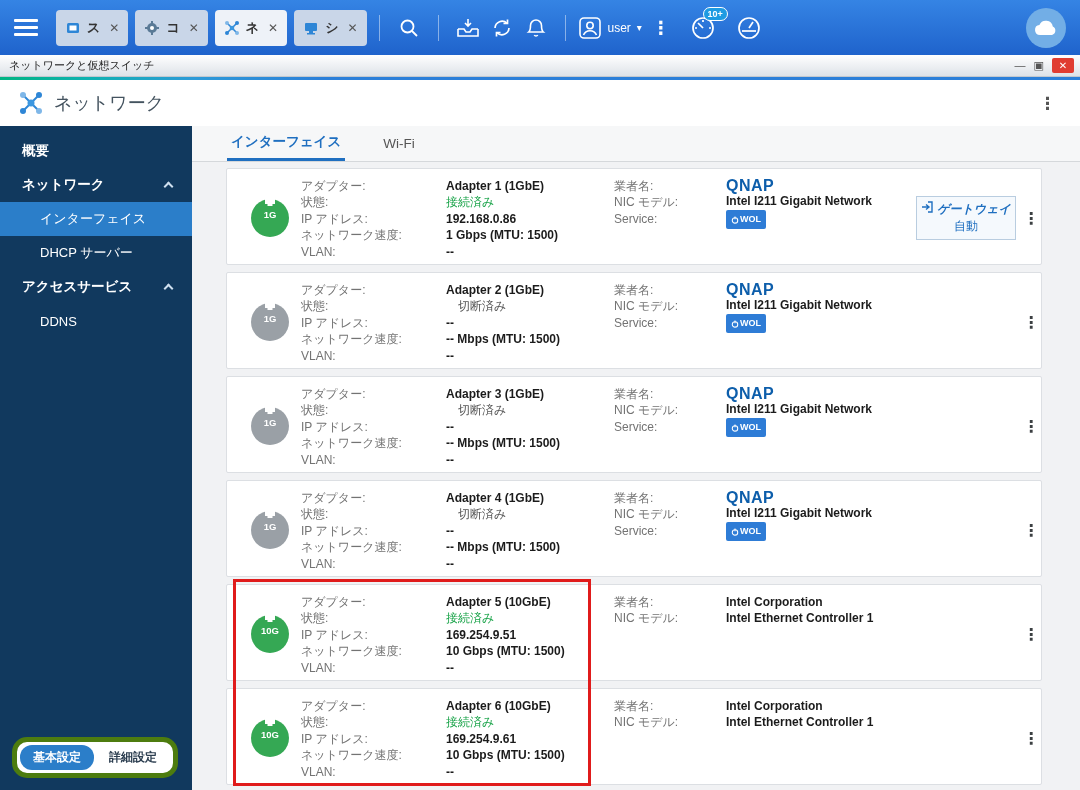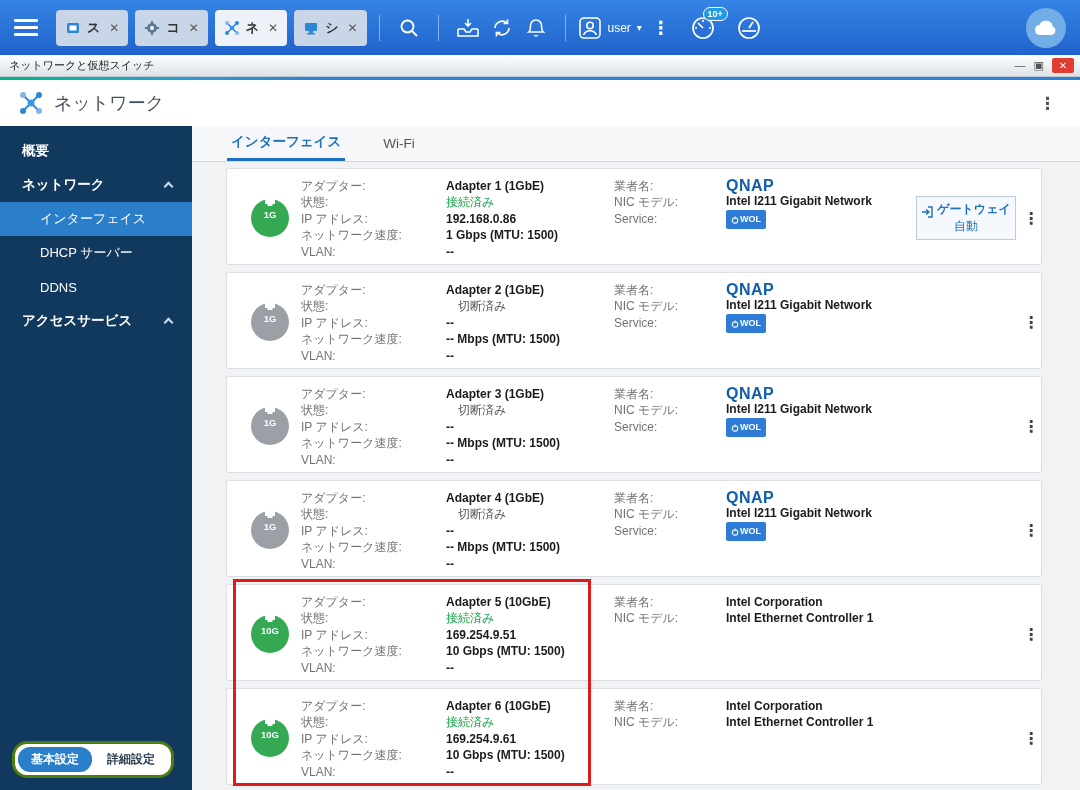--- a/index.html
+++ b/index.html
@@ -34,21 +34,21 @@
   .kebab-h { margin-left:auto; font-size:17px; color:#555; font-weight:bold; cursor:pointer; padding:0 6px; }
 
   
   .winbody { display:flex; height:664px; }
   .sidebar { width:192px; background:#11395e; color:#fff; position:relative; flex-shrink:0; padding-top:8px; }
   .side-item { height:34px; display:flex; align-items:center; padding-left:22px; font-size:13px; cursor:pointer; }
   .side-item.group { font-weight:bold; font-size:13.5px; justify-content:space-between; padding-right:20px; }
   .side-item.child { padding-left:40px; }
   .side-item.selected { background:#2b7ec9; }
   .chev { width:7px; height:7px; border-left:2px solid #cfe0f0; border-top:2px solid #cfe0f0; transform:rotate(45deg); margin-top:3px; }
-  .side-footer { position:absolute; bottom:12px; left:12px; background:#fff; border:3px solid #4d7c0f; border-radius:15px; padding:3px; display:flex; gap:2px; }
+  .side-footer { position:absolute; bottom:12px; left:12px; background:#fff; border:5px solid #4d7c0f; border-radius:15px; padding:3px; display:flex; gap:2px; }
   .seg { border-radius:12px; padding:4px 13px; font-size:12px; font-weight:bold; color:#2c3e50; cursor:pointer; }
   .seg.active { background:#2b7ec9; color:#fff; }
 
   .main { flex:1; background:#f1f2f4; display:flex; flex-direction:column; overflow:hidden; }
   .mtabs { height:36px; border-bottom:1px solid #d5d8db; display:flex; align-items:flex-end; padding-left:35px; gap:34px; background:#f6f7f8; }
   .mtab { padding:8px 4px 7px; font-size:13.5px; color:#555; cursor:pointer; border-bottom:3px solid transparent; }
   .mtab.active { color:#1f6fc0; font-weight:bold; border-bottom-color:#1f6fc0; }
 
   .cards { flex:1; padding:6px 38px 5px 34px; display:flex; flex-direction:column; gap:7px; }
   .card { background:#fff; border:1px solid #dcdfe3; border-radius:2px; height:97px; display:grid;
@@ -63,21 +63,21 @@
   .st { font-weight:normal; }
   .st.on { color:#18a348; }
   .st.off { color:#555; font-weight:normal;margin-left:12px; }
   .qnap { font-weight:800; color:#0d5eab; letter-spacing:.5px; font-size:16px; line-height:15px; }
   .vend { font-weight:bold; }
   .wolrow { margin-top:1px; }
   .wol { display:inline-flex; align-items:center; gap:1px; background:#2e7cd6; color:#fff; font-size:9px; font-weight:bold; padding:1px 5px; border-radius:2px; }
   .wol i { font-style:normal; }
   .gwcell { align-self:center; }
   .gw { border:1px solid #b9cde0; background:#f5f9fd; padding:4px 6px; font-size:12px; color:#1f6fc0; text-align:center; cursor:pointer; width:100px; }
-  .gw .l1 { display:flex; align-items:flex-end; justify-content:center; gap:4px; font-weight:bold; white-space:nowrap; }
+  .gw .l1 { display:flex; align-items:flex-start; justify-content:center; gap:4px; font-weight:bold; white-space:nowrap;font-style:italic; }
   .gw .l2 { padding-top:3px; }
   .kebab-r { align-self:center; justify-self:end; color:#3c4043; font-weight:bold; font-size:16px; cursor:pointer; padding:2px 4px; }
 
   .redbox { position:absolute; left:233px; top:579px; width:358px; height:207px; border:3px solid #e01b1b; pointer-events:none; z-index:5; }
 
   svg { display:block; }
 </style>
 </head>
 <body>
 
@@ -242,26 +242,26 @@
     <div class="side-item group">
       <span>ネットワーク</span>
       <span class="chev"></span>
     </div>
     <div class="side-item child selected">
       <span>インターフェイス</span>
     </div>
     <div class="side-item child">
       <span>DHCP サーバー</span>
     </div>
-    <div class="side-item child">
-      <span>DDNS</span>
-    </div>
     <div class="side-item group">
       <span>アクセスサービス</span>
       <span class="chev"></span>
+    </div>
+    <div class="side-item child">
+      <span>DDNS</span>
     </div>
 
     <div class="side-footer">
       <span class="seg active">基本設定</span>
       <span class="seg">詳細設定</span>
     </div>
   </div>
 
   <div class="main">
     <div class="mtabs">

